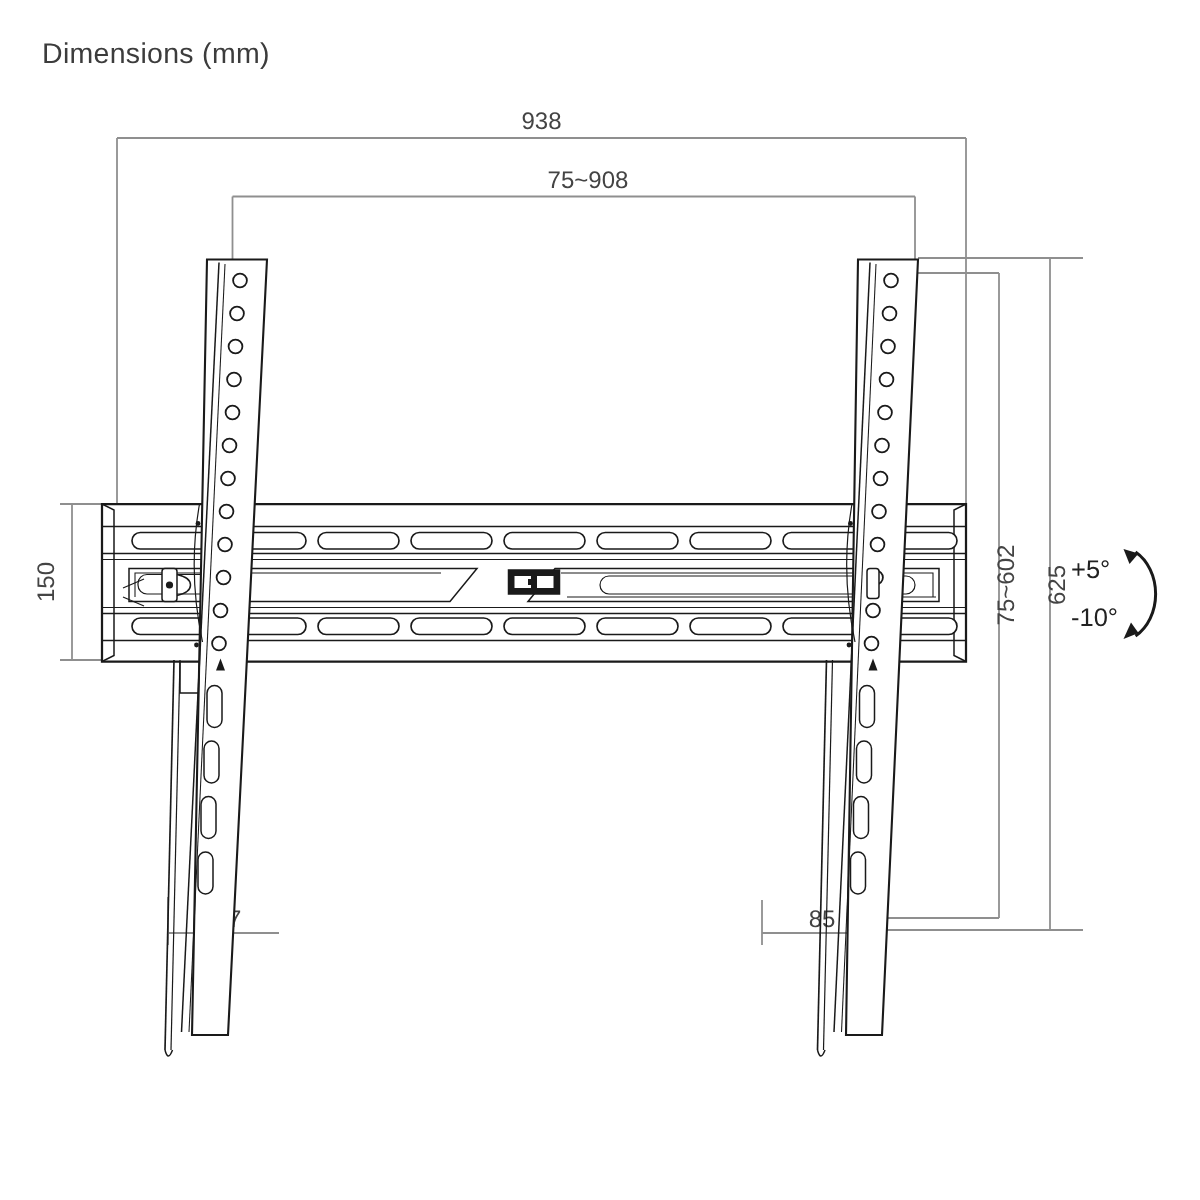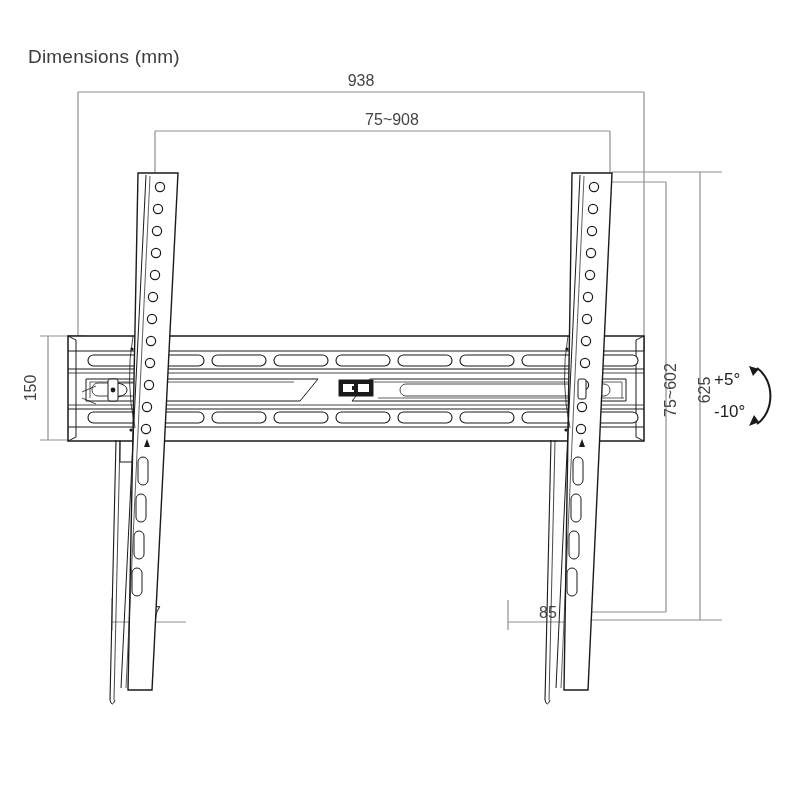--- a/index.html
+++ b/index.html
@@ -10,21 +10,20 @@
     overflow:hidden;
     position:relative;
   }
   #page-title{
     position:absolute;
     left:28px; top:26px;
     font-size:19px;
     font-weight:400;
     color:#3c3c3c;
     letter-spacing:0.2px;
-    margin-top:20px;
   }
   #drawing{
     position:absolute;
     left:0; top:0;
     width:800px; height:800px;
   }
   .dim-text{
     font-family:"Liberation Sans", sans-serif;
     font-size:16px;
     fill:#444;

